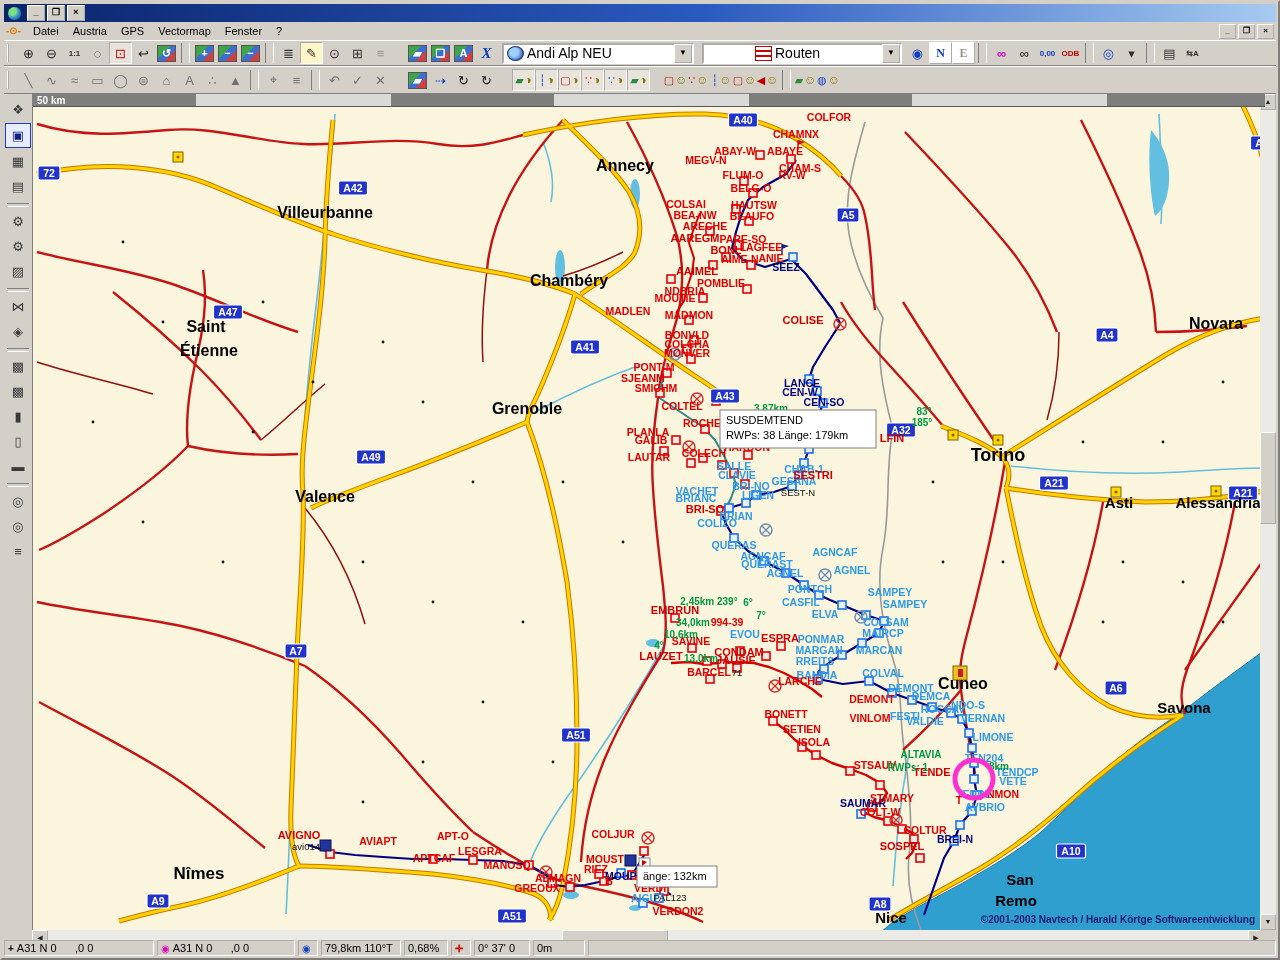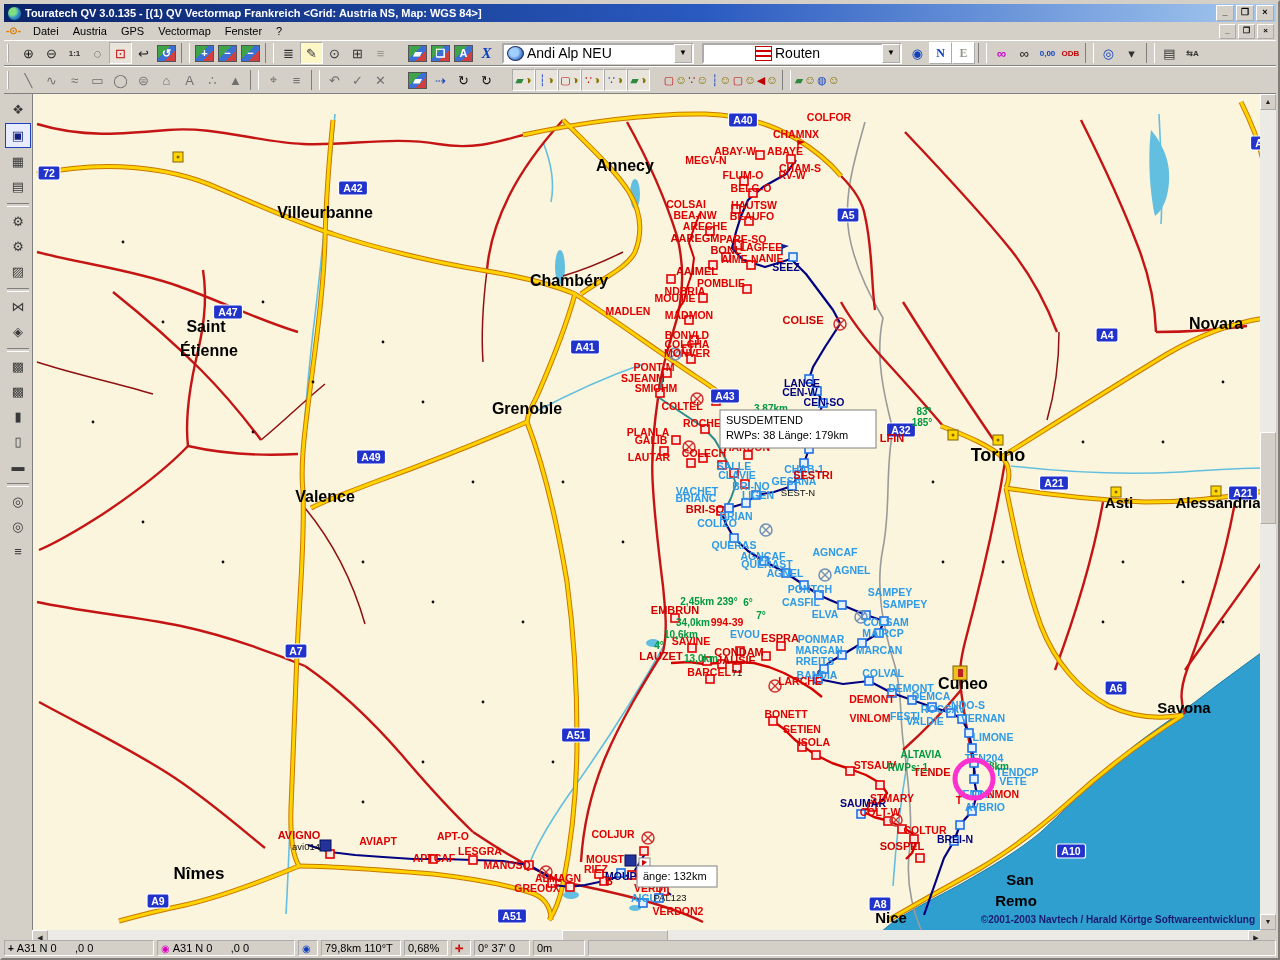--- a/index.html
+++ b/index.html
@@ -121,21 +121,20 @@
   .shieldtext{fill:#fff;font-size:10.5px;font-weight:bold}
   .tiptext{fill:#000;font-size:11px}
 </style>
 </head>
 <body>
 
 <div class="win">
 
   <div class="titlebar">
     <span class="appicon"></span>
-    <span class="titletext">Touratech QV 3.0.135 - [(1) QV Vectormap Frankreich &lt;Grid: Austria NS, Map: WGS 84&gt;]</span>
     <span class="winbtn">_</span>
     <span class="winbtn">❐</span>
     <span class="winbtn">×</span>
   </div>
 
   <div class="menubar">
     <span class="sysico">-⊙-</span>
     <span id="menuitems" style="display:flex">
         <span class="menuitem">Datei</span>
         <span class="menuitem">Austria</span>
@@ -314,20 +313,21 @@
       <span class="ltbtn">▮</span>
       <span class="ltbtn">▯</span>
       <span class="ltbtn">▬</span>
       <span class="ltdiv"></span>
       <span class="ltbtn">◎</span>
       <span class="ltbtn">◎</span>
       <span class="ltbtn">≡</span>
     </div>
 
   <div class="mapframe">
+    <div class="ruler">50 km</div>
     <svg id="mapsvg" width="1232" height="836" viewBox="30 92 1232 836" xmlns="http://www.w3.org/2000/svg">
 
       <rect x="30" y="92" width="1232" height="836" fill="#FAF5DC"></rect>
 
       <path d="M1262,648 C1240,664 1215,682 1192,700 C1168,718 1138,736 1112,760 C1086,783 1062,808 1038,830 C1014,850 986,866 958,882 C932,896 908,908 890,920 L878,930 L1262,930 Z" fill="#2F9FD0" stroke="#1C7FA8"></path>
 
       <g stroke="#63BFE0" stroke-width="1.6" fill="none">
         <path d="M332,112 C326,180 320,250 310,330 C303,395 299,440 300,490 C301,560 293,630 291,700 C289,770 287,840 283,912"></path>
         <path d="M640,362 C600,376 562,394 532,410"></path>
         <path d="M662,642 C636,688 606,736 572,784 C552,812 536,838 528,858"></path>

